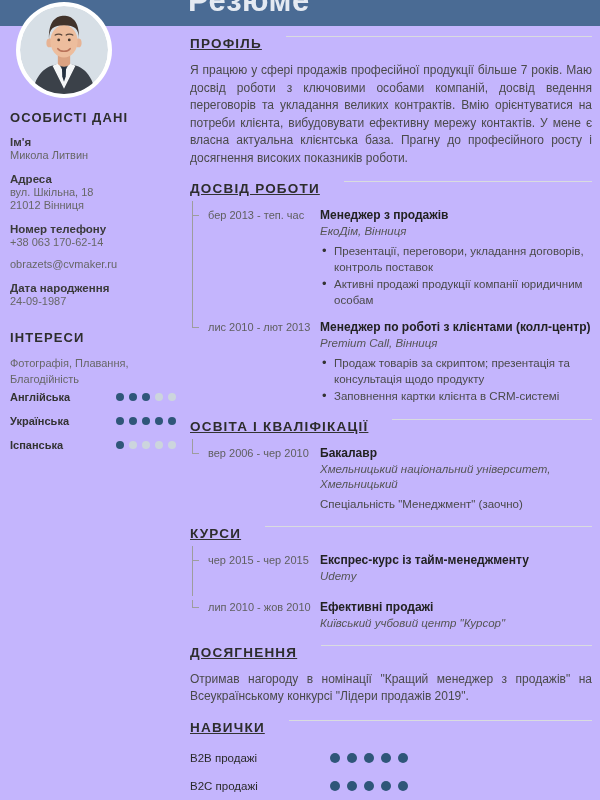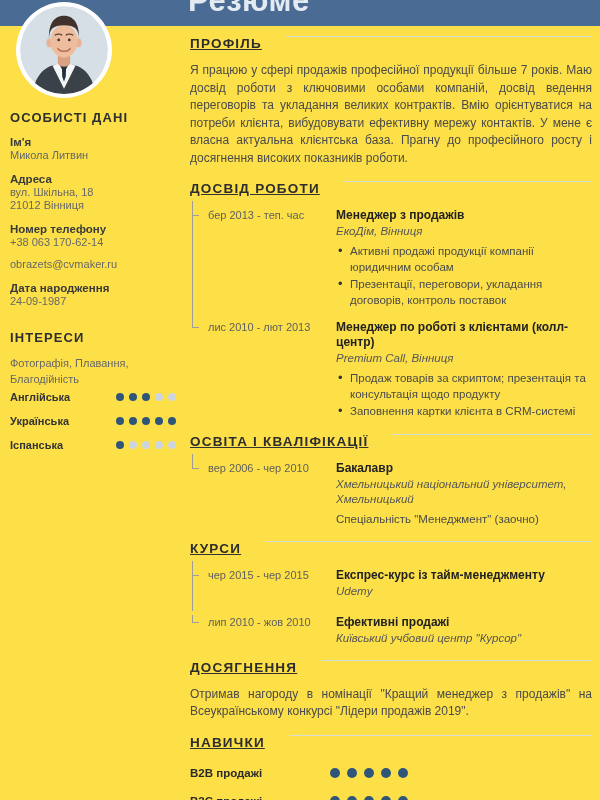--- a/index.html
+++ b/index.html
@@ -2,21 +2,21 @@
 <html><head>
 <meta charset="utf-8">
 <style>
   html, body { margin: 0; padding: 0; overflow: hidden; }
   body {
     width: 600px; height: 800px;
     background: #ffffff;
     font-family: "Liberation Sans", sans-serif;
     color: #333;
   }
-  .page { position: relative; width: 600px; height: 800px; overflow: hidden; background: #fde047; }
+  .page { position: relative; width: 600px; height: 800px; overflow: hidden; background: #c4b5fd; }
 
   
   .topbar {
     position: absolute; left: 0; top: 0; width: 600px; height: 26px;
     background: #4a6b94;
   }
   .page-title {
     position: absolute; left: 188px; top: -15px;
     font-size: 31px; line-height: 31px; font-weight: bold;
     color: #e4eaf2; letter-spacing: 0.5px;
@@ -59,21 +59,21 @@
   .sec-line { flex: 1; height: 1px; background: #d9dcdf; }
 
   .para {
     margin-top: 8px; font-size: 12px; color: #4a4a4a;
     line-height: 17.5px; text-align: justify;
   }
 
   
   .tl { position: relative; margin-top: 9px; margin-left: 2px; }
   .tl::before { content: ""; position: absolute; left: 0; top: -7px; width: 1px; height: 7px; background: #9d9d9d; }
-  .tl-entry { position: relative; padding-left: 16px; margin-bottom: 12px; }
+  .tl-entry { position: relative; margin-bottom: 12px; }
   .tl-entry:last-child { margin-bottom: 0; }
   .tl-entry::after { content: ""; position: absolute; left: 0; top: 7px; width: 7px; height: 1px; background: #9d9d9d; }
   .tl-entry:not(:last-child)::before { content: ""; position: absolute; left: 0; top: 0; bottom: -12px; width: 1px; background: #9d9d9d; }
   .tl-entry:last-child::before { content: ""; position: absolute; left: 0; top: 0; height: 8px; width: 1px; background: #9d9d9d; }
   .tl-date { position: absolute; left: 16px; top: 1px; width: 108px; font-size: 11px; color: #5f5f5f; }
   .tl-content { margin-left: 128px; }
   .tl-role { font-size: 12px; font-weight: bold; color: #222; line-height: 15px; }
   .tl-org { font-size: 11.5px; font-style: italic; color: #555; line-height: 15px; margin-top: 1px; }
   .tl-note { font-size: 11.5px; color: #4a4a4a; line-height: 15px; margin-top: 5px; }
   .bullets { margin: 5px 0 0 0; padding: 0; list-style: none; }
@@ -82,21 +82,21 @@
     font-size: 11.5px; color: #4a4a4a; line-height: 15.5px; margin-bottom: 2px;
   }
   .bullets li::before {
     content: "\2022"; position: absolute; left: 2px; top: -1px;
     color: #333; font-size: 13px;
   }
 
   
   .skills { margin-top: 14px; }
   .skill-row { display: flex; align-items: center; margin-bottom: 16px; }
-  .skill-label { width: 140px; font-size: 11.5px; font-weight: bold; color: #2a2a2a; }
+  .skill-label { width: 140px; font-size: 11.5px; font-weight: normal; color: #2a2a2a; }
   .skill-row .dots { gap: 7px; }
   .skill-row .dots .dot { width: 10px; height: 10px; }
 </style>
 </head>
 <body>
 
 <div class="page">
 
   <div class="topbar">
     <div class="page-title">Резюме</div>
@@ -195,22 +195,22 @@
         <span class="sec-title">ДОСВІД РОБОТИ</span>
         <span class="sec-line"></span>
       </div>
       <div class="tl">
         <div class="tl-entry">
           <span class="tl-date">бер 2013 - теп. час</span>
           <div class="tl-content">
             <div class="tl-role">Менеджер з продажів</div>
             <div class="tl-org">ЕкоДім, Вінниця</div>
             <ul class="bullets">
+              <li>Презентації, переговори, укладання договорів, контроль поставок</li>
               <li>Активні продажі продукції компанії юридичним особам</li>
-              <li>Презентації, переговори, укладання договорів, контроль поставок</li>
             </ul>
           </div>
         </div>
         <div class="tl-entry">
           <span class="tl-date">лис 2010 - лют 2013</span>
           <div class="tl-content">
             <div class="tl-role">Менеджер по роботі з клієнтами (колл-центр)</div>
             <div class="tl-org">Premium Call, Вінниця</div>
             <ul class="bullets">
               <li>Продаж товарів за скриптом; презентація та консультація щодо продукту</li>

